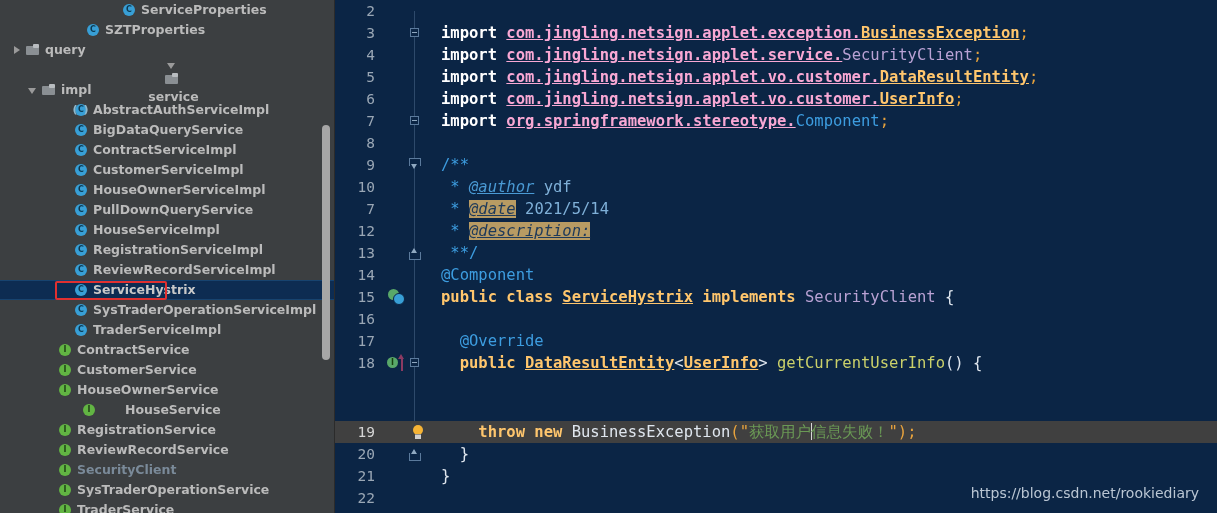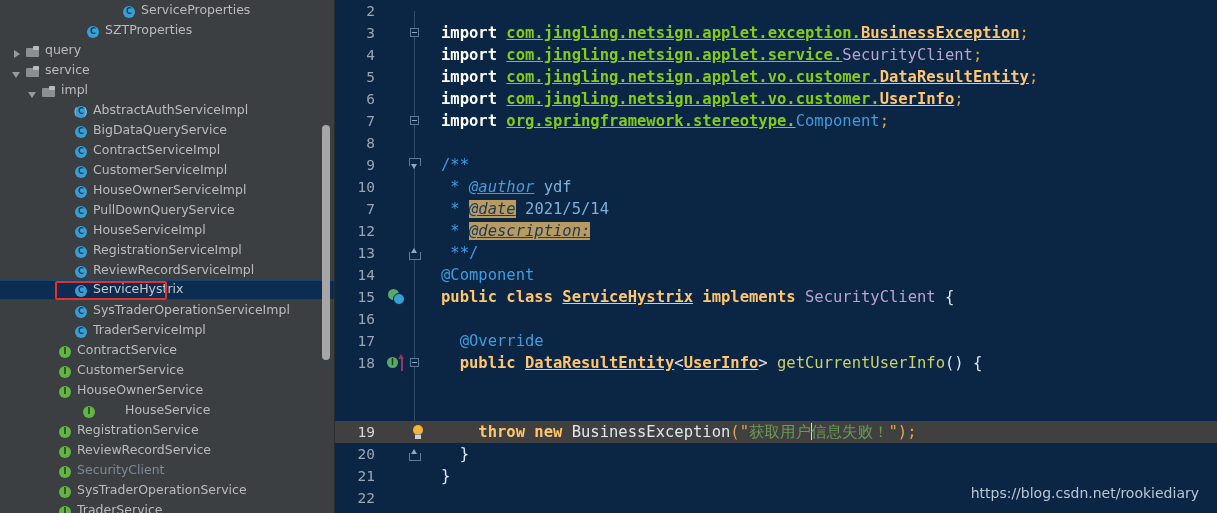--- a/index.html
+++ b/index.html
@@ -15,26 +15,27 @@
   #sidebar {
     width: 335px; height: 513px;
     background: #3c3f41;
     position: relative;
     overflow: hidden;
     flex: 0 0 335px;
   }
   .tree-row {
     height: 20px;
     display: flex;
-    align-items: flex-end;
+    align-items: center;
     position: relative;
     white-space: nowrap;
     font-size: 12.5px;
     color: #bbbbbb;
     font-family: "DejaVu Sans", sans-serif;
+    font-weight: bold;
   }
   .tree-row.selected {
     background: #0d2c52;
     border-top: 1px solid #17436f;
     border-bottom: 1px solid #17436f;
   }
   .tree-row .arrow {
     width: 11px; height: 11px;
     flex: 0 0 11px;
     position: relative;
@@ -278,21 +279,21 @@
     content: "";
     position: absolute; left: 4px; top: 9px;
     width: 6px; height: 4px;
     background: #cfcfcf;
     border-top: 1px solid #8c8c8c;
   }
 
   
   .kw   { color: #ffc66d; font-weight: bold; }
   .kw2  { color: #ffffff; font-weight: bold; }
-  .imp  { color: #84cc16; text-decoration: underline; font-weight: bold; }
+  .imp  { color: #f9a8d4; text-decoration: underline; font-weight: bold; }
   .impb { color: #ffc66d; text-decoration: underline; font-weight: bold; }
   .punc { color: #e8a33d; }
   .lav  { color: #b9a2d4; }
   .anno { color: #3d9de0; }
   .cmt  { color: #3d9de0; }
   .cmtw { color: #7fb0d8; }
   .str  { color: #6a9955; }
   .strq { color: #e8a33d; }
   .meth { color: #cbd16a; }
   .plain{ color: #dfe6ee; }
@@ -334,21 +335,21 @@
         <div class="tree-row" style="padding-left: 72px;">
           <span class="arrow"></span>
           <span class="ic cls"></span>
           <span class="tree-label">SZTProperties</span>
         </div>
         <div class="tree-row" style="padding-left: 12px;">
           <span class="arrow closed"></span>
           <span class="ic folder"></span>
           <span class="tree-label">query</span>
         </div>
-        <div class="tree-row" style="padding-left: 12px;">
+        <div class="tree-row" style="padding-left: 12px; flex-direction: column;">
           <span class="arrow open"></span>
           <span class="ic folder"></span>
           <span class="tree-label">service</span>
         </div>
         <div class="tree-row" style="padding-left: 28px;">
           <span class="arrow open"></span>
           <span class="ic folder"></span>
           <span class="tree-label">impl</span>
         </div>
         <div class="tree-row" style="padding-left: 60px;">

